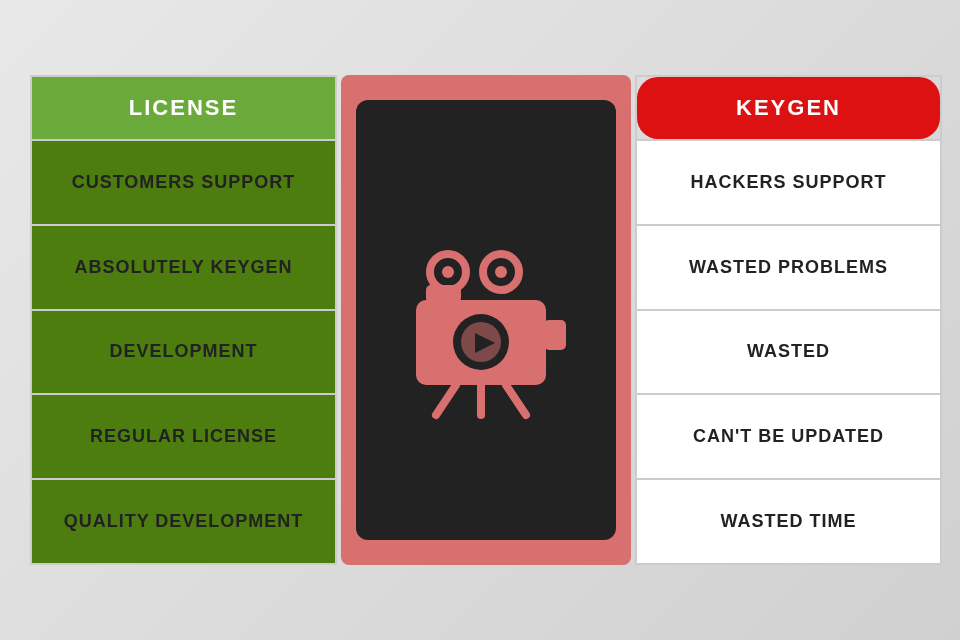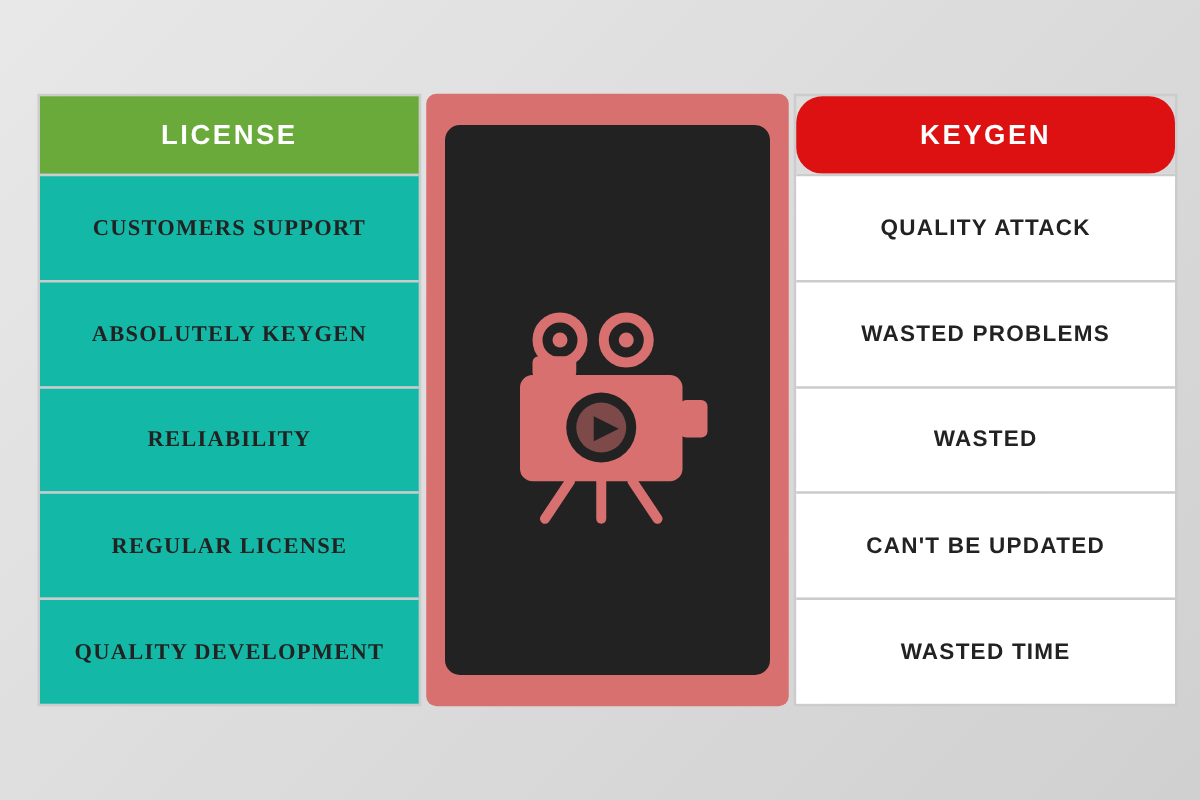--- a/index.html
+++ b/index.html
@@ -34,33 +34,32 @@
       color: white;
       text-align: center;
       font-size: 22px;
       font-weight: bold;
       letter-spacing: 2px;
       padding: 18px 10px;
       flex: 0 0 auto;
     }
 
     .left-item {
-      background: #14b8a6;
+      background: #4d7c0f;
       border-top: 2px solid #ccc;
       display: flex;
       align-items: center;
       justify-content: center;
       text-align: center;
       font-size: 18px;
       font-weight: bold;
       letter-spacing: 1px;
       color: #222;
       flex: 1;
       padding: 8px 10px;
-      font-family: Liberation Serif, serif;
     }
 
     
     .center-col {
       flex: 0 0 290px;
       background-color: #d97070;
       display: flex;
       align-items: center;
       justify-content: center;
       padding: 15px;
@@ -120,21 +119,21 @@
   </style>
 </head>
 <body>
 
 <div class="container">
 
   <div class="left-col">
     <div class="left-header">LICENSE</div>
     <div class="left-item">CUSTOMERS SUPPORT</div>
     <div class="left-item">ABSOLUTELY KEYGEN</div>
-    <div class="left-item">RELIABILITY</div>
+    <div class="left-item">DEVELOPMENT</div>
     <div class="left-item">REGULAR LICENSE</div>
     <div class="left-item">QUALITY DEVELOPMENT</div>
   </div>
 
   <div class="center-col">
     <div class="camera-box">
 
       <svg class="camera-svg" viewBox="0 0 200 200" xmlns="http://www.w3.org/2000/svg">
 
         <rect x="30" y="80" width="130" height="85" rx="10" ry="10" fill="#d97070"></rect>
@@ -155,20 +154,20 @@
 
         <line x1="70" y1="165" x2="50" y2="195" stroke="#d97070" stroke-width="8" stroke-linecap="round"></line>
         <line x1="95" y1="165" x2="95" y2="195" stroke="#d97070" stroke-width="8" stroke-linecap="round"></line>
         <line x1="120" y1="165" x2="140" y2="195" stroke="#d97070" stroke-width="8" stroke-linecap="round"></line>
       </svg>
     </div>
   </div>
 
   <div class="right-col">
     <div class="right-header">KEYGEN</div>
-    <div class="right-item">QUALITY ATTACK</div>
+    <div class="right-item">HACKERS SUPPORT</div>
     <div class="right-item">WASTED PROBLEMS</div>
     <div class="right-item">WASTED</div>
     <div class="right-item">CAN'T BE UPDATED</div>
     <div class="right-item">WASTED TIME</div>
   </div>
 
 </div>
 
 </body></html>

